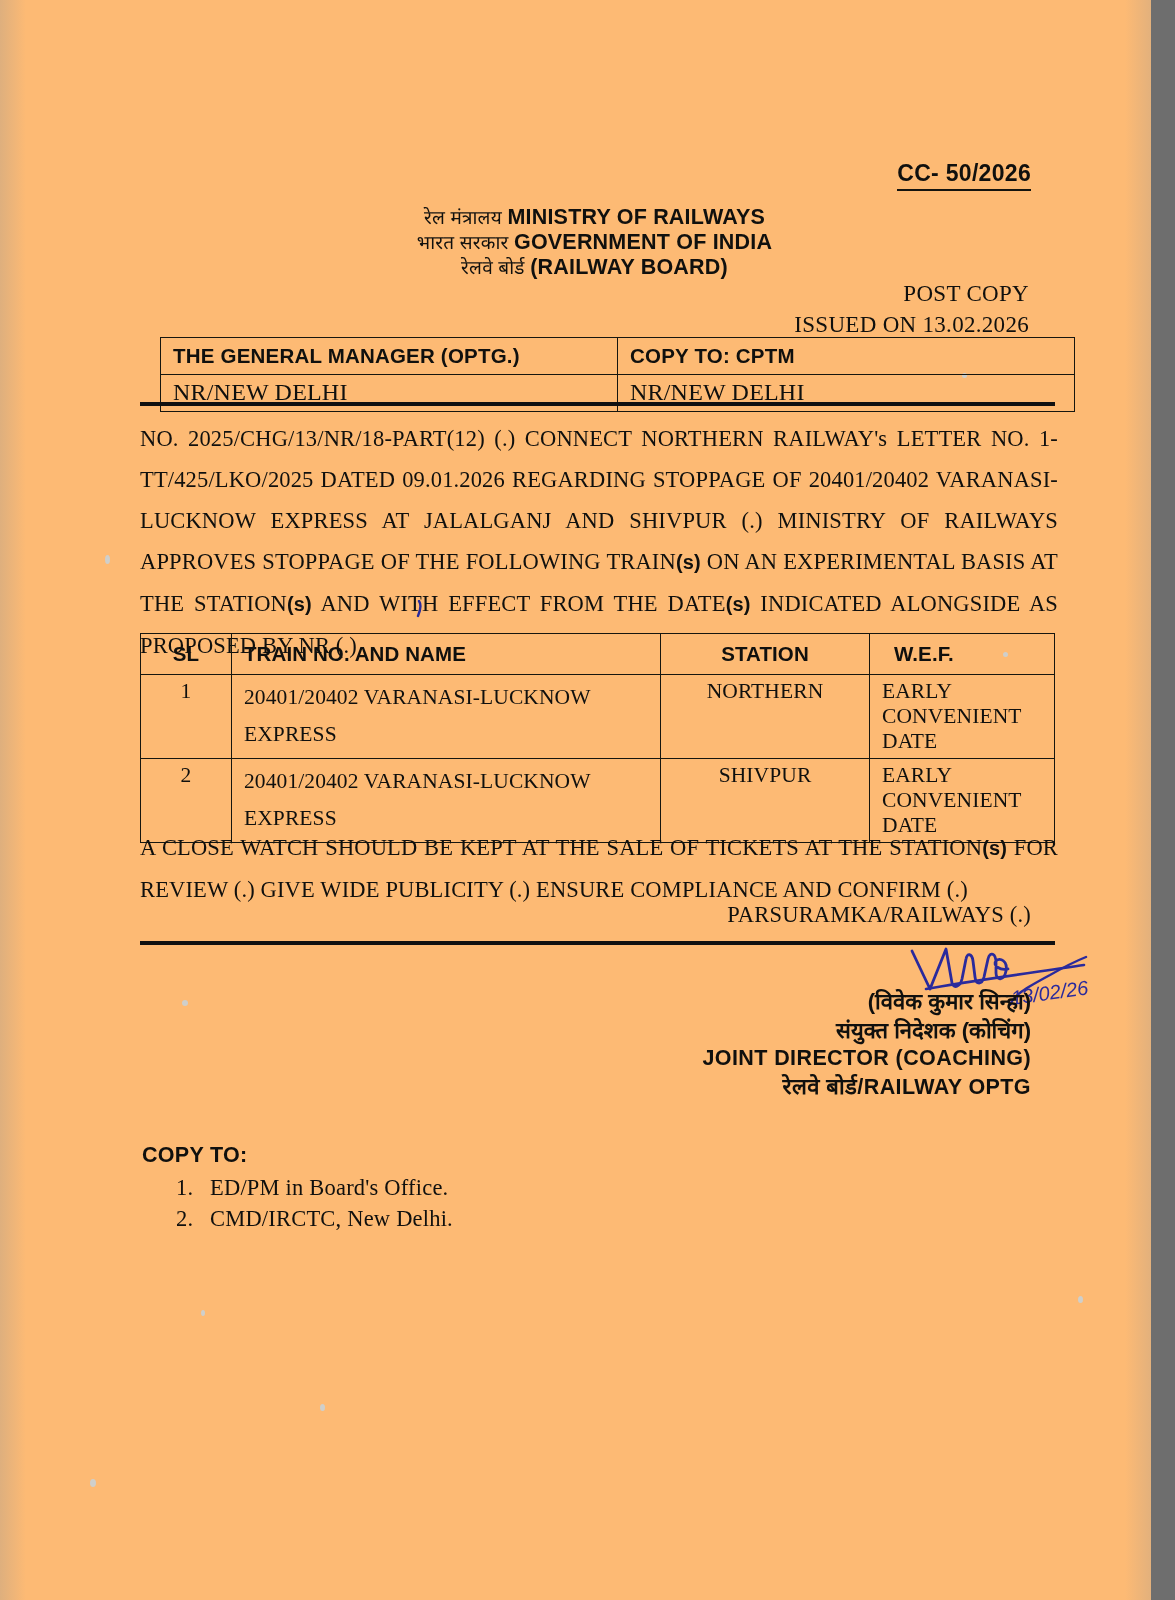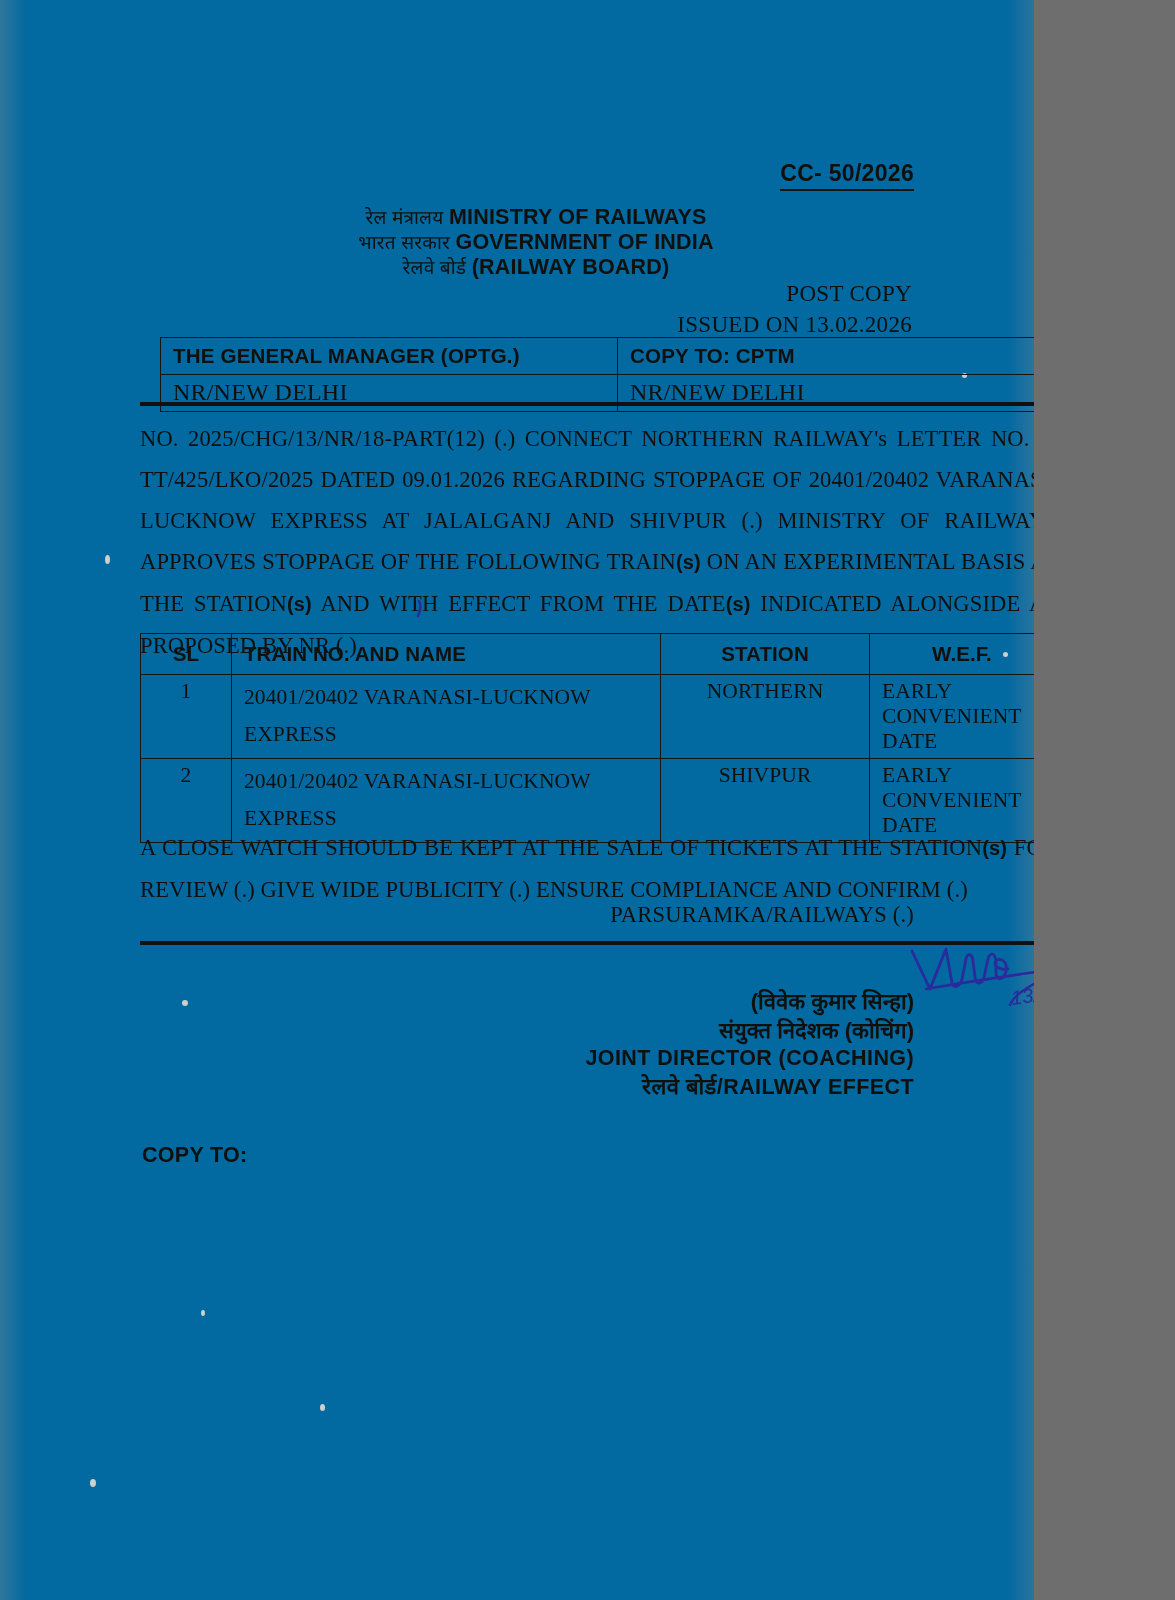--- a/index.html
+++ b/index.html
@@ -2,23 +2,23 @@
 <html><head>
 <meta charset="utf-8">
 <style>
   html, body {
     margin: 0;
     padding: 0;
     background: #6e6e6e;
   }
   .page {
     position: relative;
-    width: 1034px;
+    width: 1151px;
     height: 1600px;
-    background: #0369a1;
+    background: #fdba74;
     overflow: hidden;
     font-family: "Liberation Serif", "DejaVu Serif", serif;
     color: #10100e;
     box-sizing: border-box;
   }
   
   .speck {
     position: absolute;
     background: #cfcfcb;
     border-radius: 50%;
@@ -146,21 +146,21 @@
   .main-table th {
     font-family: "Liberation Sans", "DejaVu Sans", sans-serif;
     font-weight: bold;
     font-size: 20.5px;
     height: 32px;
     vertical-align: middle;
   }
   .main-table th.c-sl { width: 42px; text-align: center; }
   .main-table th.c-train { width: 392px; text-align: left; padding-left: 12px; }
   .main-table th.c-station { width: 160px; text-align: center; }
-  .main-table th.c-wef { text-align: center; }
+  .main-table th.c-wef { text-align: left; }
   .main-table td.c-sl { text-align: center; }
   .main-table td.c-train { padding-left: 12px; line-height: 37px; }
   .main-table td.c-station { text-align: center; }
   .main-table td.c-wef { padding-left: 12px; }
   .main-table tbody tr { height: 76px; }
 
   .body-para2 {
     position: absolute;
     left: 140px;
     top: 827px;
@@ -331,20 +331,24 @@
     <path d="M12 8 L30 46 L46 6 L52 40 C54 46, 60 44, 62 36 L66 16 C67 10, 72 10, 73 18 L75 34 C76 42, 82 42, 84 34 L88 16 C90 8, 96 10, 96 20 L96 30 C96 38, 104 38, 106 28 C108 18, 100 14, 96 18 C92 22, 100 28, 108 26" stroke="#2a2a9c" stroke-width="2.8" fill="none" stroke-linecap="round" stroke-linejoin="round"></path>
     <path d="M26 46 C70 38, 130 30, 184 22" stroke="#2a2a9c" stroke-width="2.6" fill="none" stroke-linecap="round"></path>
     <path d="M110 62 C114 52, 124 46, 150 32 C164 24, 176 18, 186 14" stroke="#2a2a9c" stroke-width="2.4" fill="none" stroke-linecap="round"></path>
     <text x="112" y="62" font-family="Liberation Sans, sans-serif" font-size="20" font-style="italic" fill="#2a2a9c" transform="rotate(-8 112 62)">13/02/26</text>
   </svg>
 
   <div class="sig-block">
     <div class="s-hindi">(विवेक कुमार सिन्हा)</div>
     <div class="s-hindi">संयुक्त निदेशक (कोचिंग)</div>
     <div class="s-eng">JOINT DIRECTOR (COACHING)</div>
-    <div class="s-eng"><span class="s-hindi">रेलवे बोर्ड/</span><span>RAILWAY EFFECT</span></div>
+    <div class="s-eng"><span class="s-hindi">रेलवे बोर्ड/</span><span>RAILWAY OPTG</span></div>
   </div>
 
   <div class="copy-to">
     <div class="ct-title">COPY TO:</div>
+    <ol>
+      <li><span class="num">1.</span><span>ED/PM in Board's Office.</span></li>
+      <li><span class="num">2.</span><span>CMD/IRCTC, New Delhi.</span></li>
+    </ol>
   </div>
 
 </div>
 
 </body></html>

